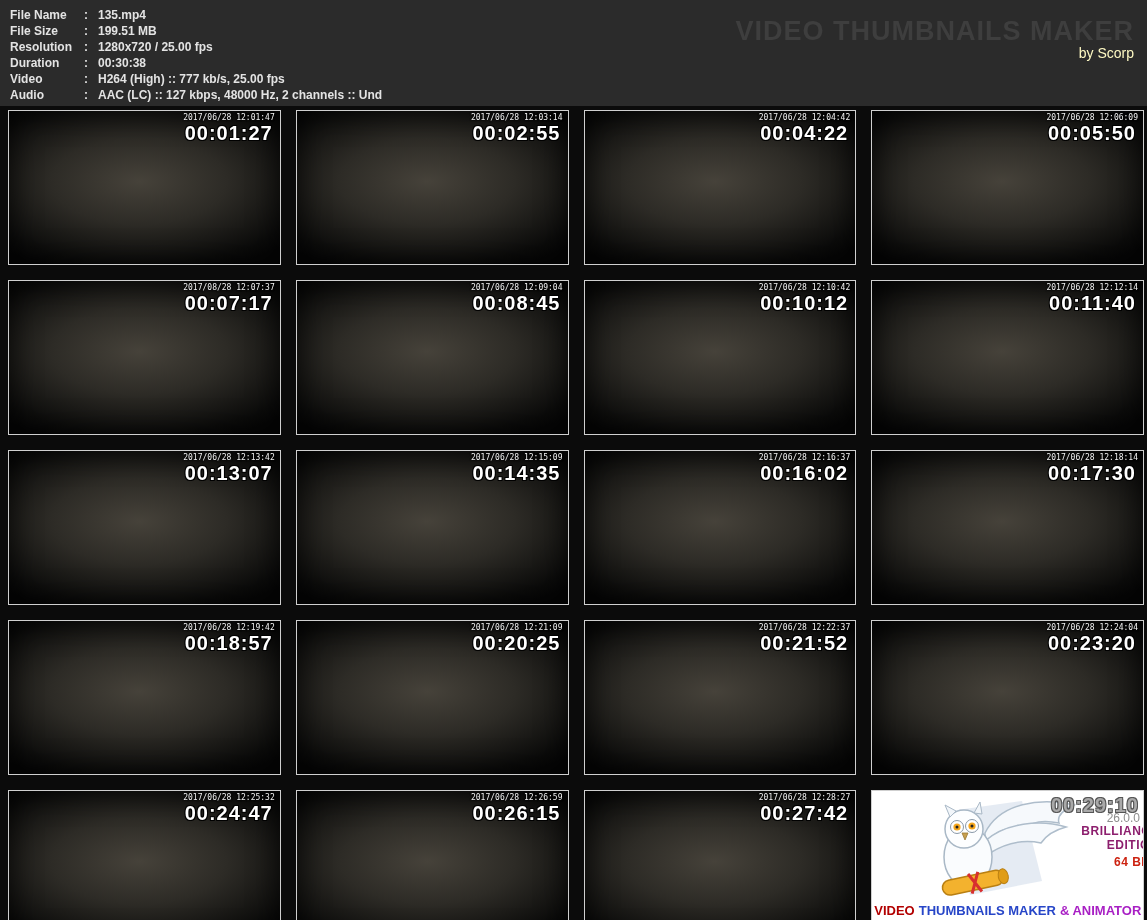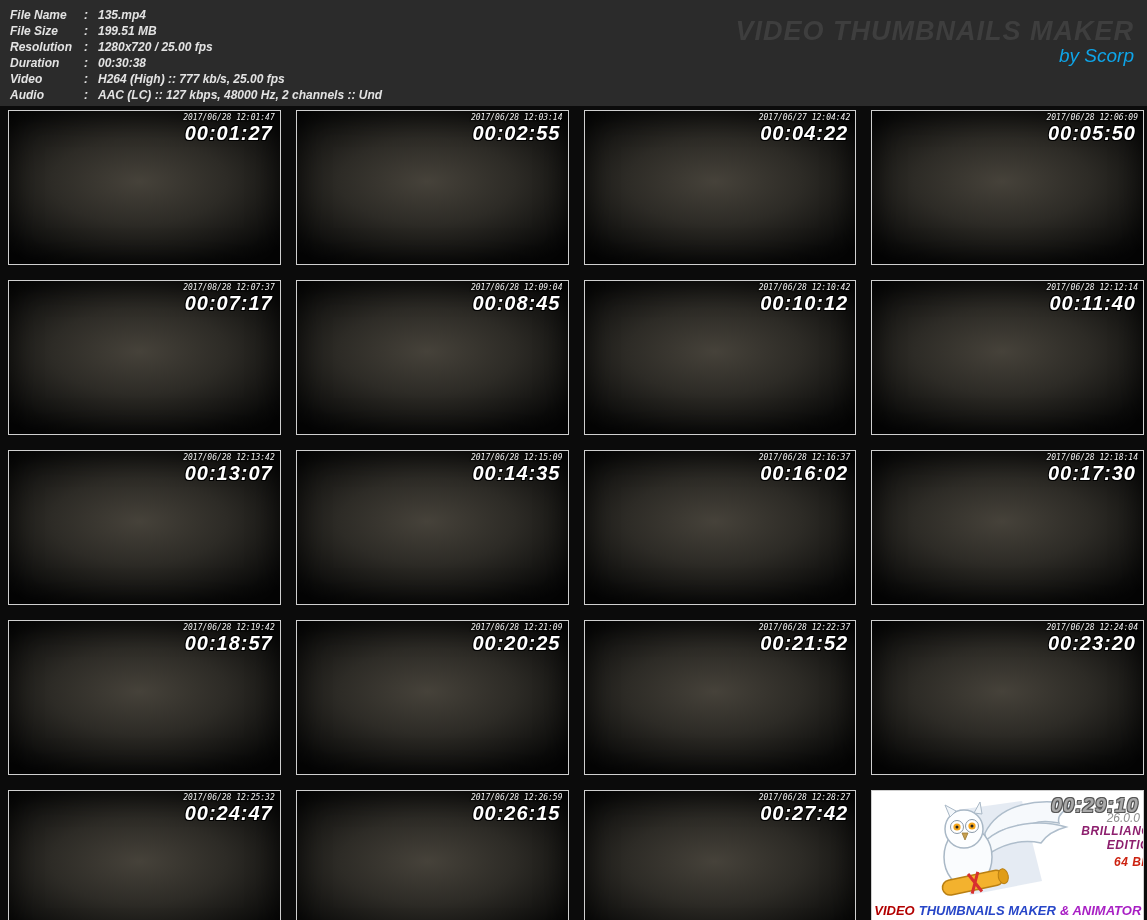--- a/index.html
+++ b/index.html
@@ -1,31 +1,31 @@
 <!DOCTYPE html>
 <html><head>
 <meta charset="utf-8">
 <style>
   html,body{margin:0;padding:0;}
   body{
     width:1147px;height:920px;overflow:hidden;
     background:#0b0b0b;
     font-family:"Liberation Sans",sans-serif;
   }
-  .page{position:relative;width:1147px;height:656px;font-style:italic;}
+  .page{position:relative;width:1147px;height:656px;}
 
   
   .hdr{position:absolute;top:0;left:0;right:0;height:106px;background:#2b2b2b;}
   .fields{position:absolute;top:7px;left:10px;}
   .field{font-size:12px;font-weight:bold;color:#e3e3e3;line-height:16px;white-space:nowrap;}
   .lbl{display:inline-block;width:74px;}
   .sep{display:inline-block;width:14px;}
   .logo{position:absolute;top:16px;right:13px;text-align:right;}
   .logo-title{font-size:27px;font-weight:bold;color:#3e3e3e;letter-spacing:1px;line-height:30px;}
-  .logo-sub{font-size:19px;color:#0ea5e9;margin-top:-1px;}
+  .logo-sub{font-size:14px;color:#fef9c3;margin-top:-1px;}
 
   
   .grid{
     position:absolute;top:110px;left:8px;right:3px;
     display:grid;grid-template-columns:repeat(4,1fr);grid-auto-rows:155px;gap:15px;
   }
   .cell{
     margin:0;position:relative;box-sizing:border-box;
     border:1px solid #cfcfcf;
   }
@@ -110,21 +110,21 @@
 
     <figure class="cell thumb">
       <span class="osd">2017/06/28 12:01:47</span>
       <span class="ts">00:01:27</span>
     </figure>
     <figure class="cell thumb">
       <span class="osd">2017/06/28 12:03:14</span>
       <span class="ts">00:02:55</span>
     </figure>
     <figure class="cell thumb">
-      <span class="osd">2017/06/27 12:04:42</span>
+      <span class="osd">2017/06/28 12:04:42</span>
       <span class="ts">00:04:22</span>
     </figure>
     <figure class="cell thumb">
       <span class="osd">2017/06/28 12:06:09</span>
       <span class="ts">00:05:50</span>
     </figure>
 
     <figure class="cell thumb">
       <span class="osd">2017/08/28 12:07:37</span>
       <span class="ts">00:07:17</span>

